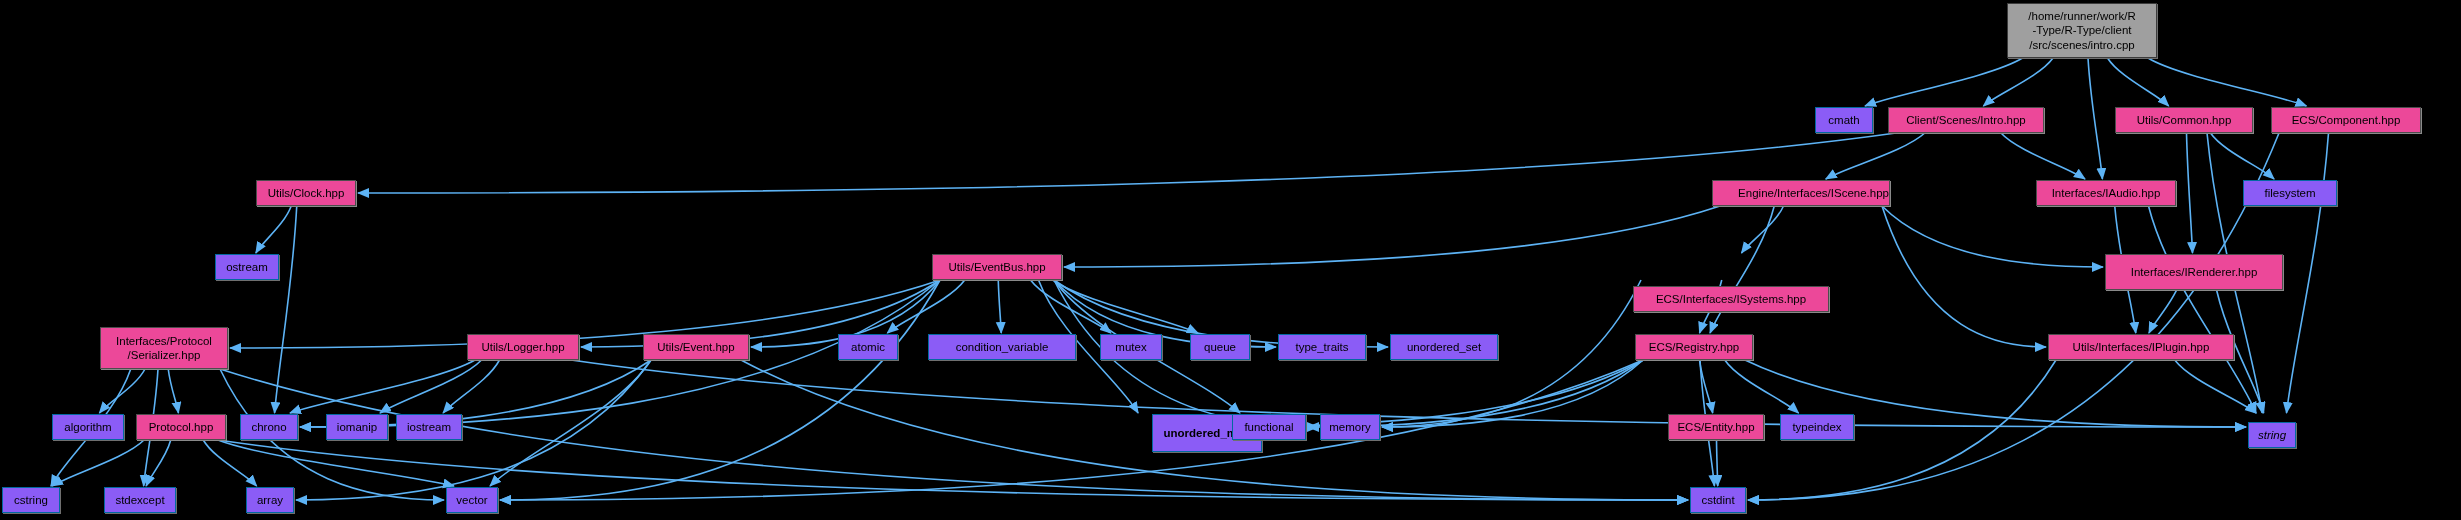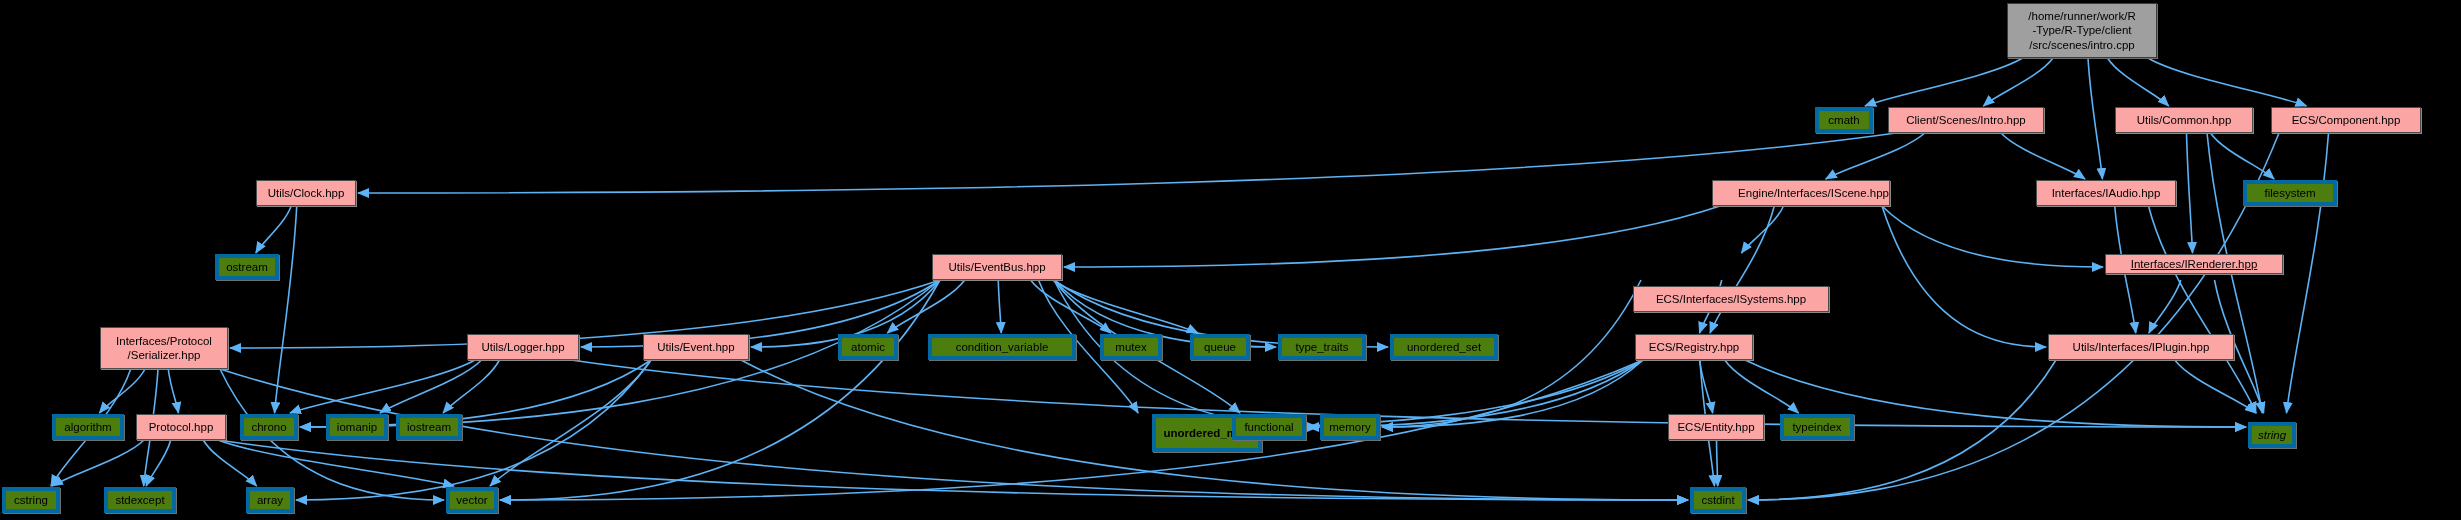--- a/index.html
+++ b/index.html
@@ -3,22 +3,22 @@
 <meta charset="utf-8">
 <style>
   html,body{margin:0;padding:0;background:#000;}
   #canvas{position:relative;width:2461px;height:520px;background:#000;overflow:hidden;
           font-family:"Liberation Sans", sans-serif;}
   #edges{position:absolute;left:0;top:0;z-index:1;}
   #nodes{position:absolute;left:0;top:0;width:100%;height:100%;z-index:2;padding-left:31px;}
   .node{position:absolute;display:flex;flex-direction:column;align-items:center;justify-content:center;
         box-sizing:border-box;font-size:11.5px;line-height:1.25;color:#000;white-space:nowrap;
         text-align:center;}
-  .node.hdr{background:#fca5a5;border:1px solid #4d4d4d;box-shadow:1px 1px 0 #8a8a8a;}
-  .node.sys{background:#4d7c0f;border:4px solid #0369a1;box-shadow:1px 1px 0 #6f6f6f;}
+  .node.hdr{background:#ec4899;border:1px solid #4d4d4d;box-shadow:1px 1px 0 #8a8a8a;}
+  .node.sys{background:#8b5cf6;border:1px solid #0369a1;box-shadow:1px 1px 0 #6f6f6f;}
   .node.root{background:#9f9f9f;border:1px solid #3c3c3c;box-shadow:1px 1px 0 #6f6f6f;}
 </style>
 </head>
 <body>
 
 <div id="canvas">
   <svg id="edges" width="2461" height="520">
     <defs>
       <marker id="arrow" markerUnits="userSpaceOnUse" markerWidth="13" markerHeight="11" refX="11" refY="5" orient="auto">
         <path d="M0,0 L12,5 L0,10 z" fill="#5db3f5"></path>
@@ -129,21 +129,21 @@
       </div>
       <div class="node sys" style="left: 215px; top: 254px; width: 64px; height: 26px;">
         <div>ostream</div>
       </div>
       <div class="node hdr" style="left: 932px; top: 254px; width: 130px; height: 26px;">
         <div>Utils/EventBus.hpp</div>
       </div>
       <div class="node hdr" style="left: 1633px; top: 254px; width: 196px; height: 26px; margin-top: 32px;">
         <div>ECS/Interfaces/ISystems.hpp</div>
       </div>
-      <div class="node hdr" style="left: 2105px; top: 254px; width: 178px; height: 20px; text-decoration: underline;">
+      <div class="node hdr" style="left: 2105px; top: 254px; width: 178px; height: 36px;">
         <div>Interfaces/IRenderer.hpp</div>
       </div>
       <div class="node hdr" style="left: 100px; top: 327px; width: 128px; height: 42px;">
         <div>Interfaces/Protocol</div>
         <div>/Serializer.hpp</div>
       </div>
       <div class="node hdr" style="left: 467px; top: 334px; width: 112px; height: 26px;">
         <div>Utils/Logger.hpp</div>
       </div>
       <div class="node hdr" style="left: 643px; top: 334px; width: 106px; height: 26px;">

